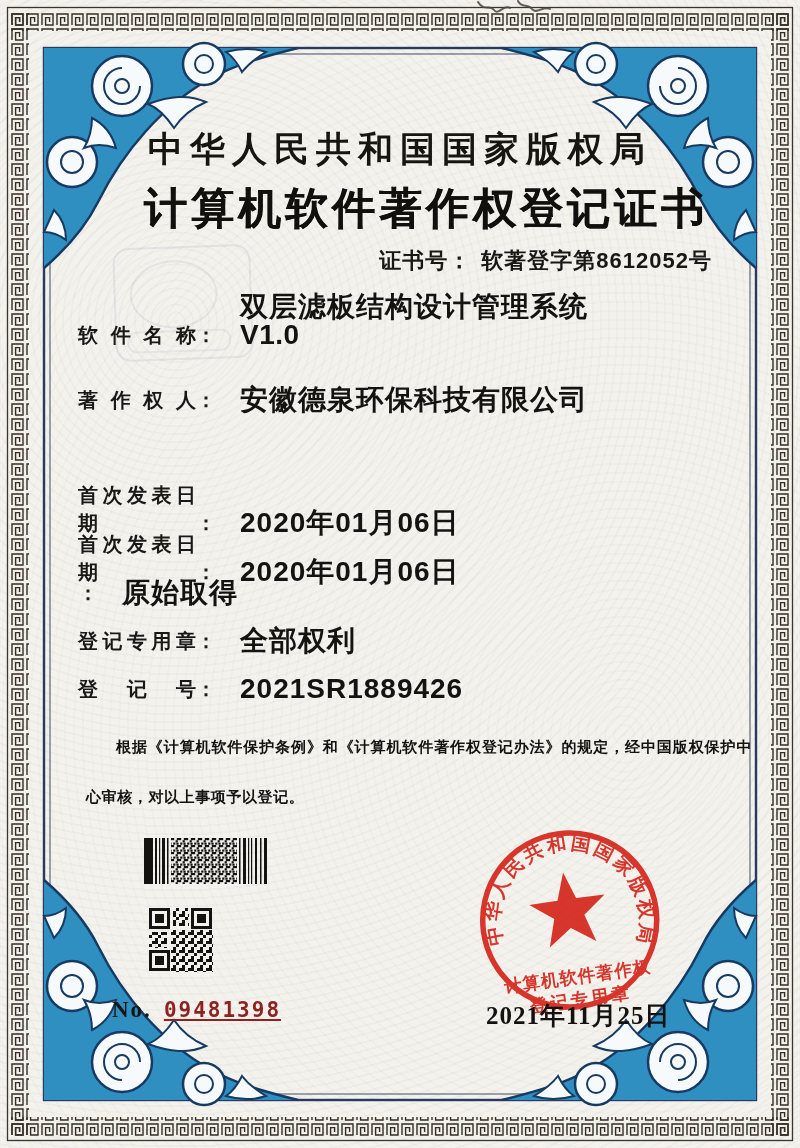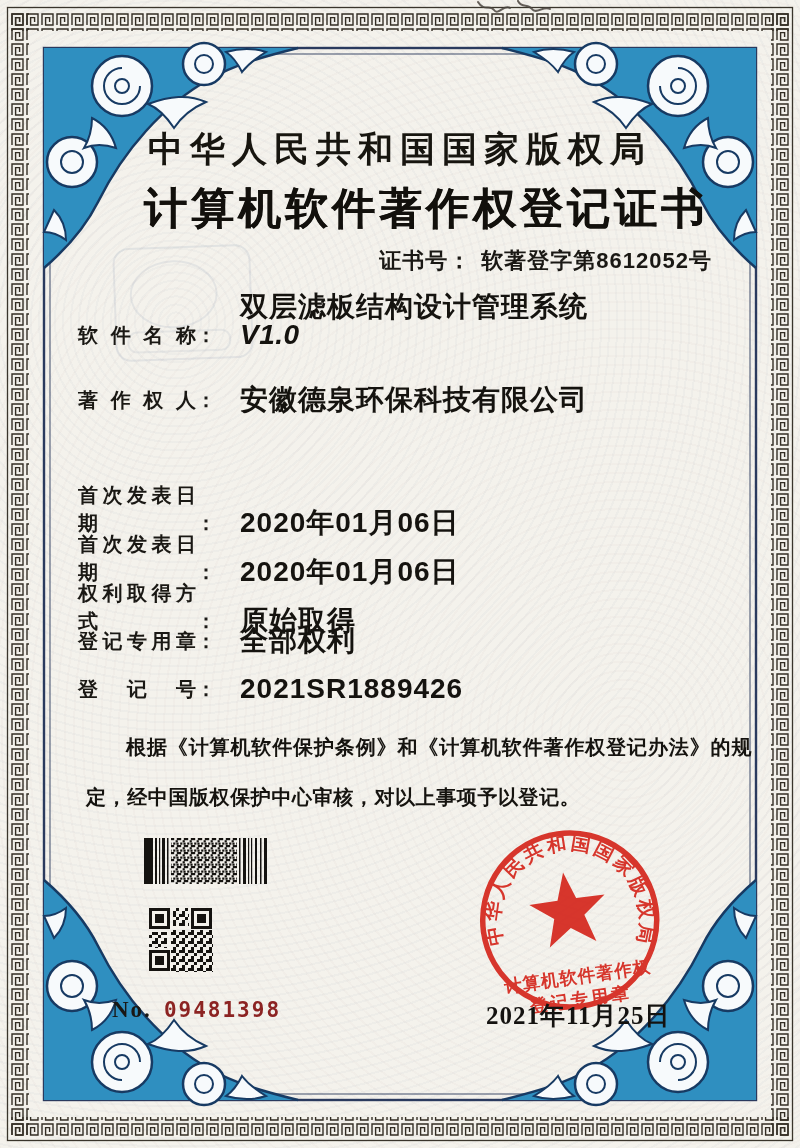--- a/index.html
+++ b/index.html
@@ -36,34 +36,34 @@
   }
   .certno .lbl{margin-right:10px;}
 
   .frow{position:absolute;left:78px;display:flex;align-items:flex-end;}
   .flabel{
     display:inline-block;width:118px;font-size:20px;font-weight:bold;
     text-align:justify;text-align-last:justify;color:#1a1814;line-height:28px;
   }
   .fcolon{font-size:20px;font-weight:bold;line-height:28px;}
   .fvalue{margin-left:24px;font-size:28px;font-weight:bold;line-height:28px;color:#15130f;letter-spacing:1px;}
-  .fvalue .line2{display:block;letter-spacing:0.5px;font-style:italic;}
+  .fvalue .line2{display:block;letter-spacing:0.5px;}
 
   .statement{
     position:absolute;left:86px;top:722px;width:666px;margin:0;
-    font-size:20px;font-weight:bold;line-height:50px;text-indent:2em;
+    font-size:15px;font-weight:bold;line-height:50px;text-indent:2em;
     letter-spacing:0.6px;color:#15130f;text-align:justify;
   }
 
   .barcode{position:absolute;left:144px;top:838px;}
   .qrcode{position:absolute;left:149px;top:908px;}
 
   .serial{position:absolute;left:112px;top:996px;font-size:23px;}
   .serial .no{font-family:"Liberation Serif","DejaVu Serif",serif;font-weight:bold;color:#191714;letter-spacing:2px;margin-right:12px;}
-  .serial .num{font-family:"DejaVu Sans Mono","Liberation Mono",monospace;font-weight:bold;font-size:21px;color:#8c2322;letter-spacing:2px;}
+  .serial .num{font-family:"DejaVu Sans Mono","Liberation Mono",monospace;font-weight:bold;font-size:21px;color:#8c2322;letter-spacing:2px;text-decoration:underline;}
 
   .seal{position:absolute;left:468px;top:820px;opacity:0.93;transform:rotate(-8deg);}
   .issue-date{
     position:absolute;left:486px;top:999px;
     font-family:"Liberation Serif","DejaVu Serif",serif;
     font-size:25px;font-weight:bold;letter-spacing:1px;color:#141210;
   }
 
   .emboss{
     position:absolute;left:114px;top:246px;width:134px;height:110px;
@@ -158,21 +158,20 @@
       <div class="fvalue">2020年01月06日</div>
     </div>
 
     <div class="frow" style="top:530px">
       <span class="flabel">首次发表日期</span>
         <span class="fcolon">：</span>
       <div class="fvalue">2020年01月06日</div>
     </div>
 
     <div class="frow" style="top:579px">
-      <span class="flabel">权利取得方式</span>
         <span class="fcolon">：</span>
       <div class="fvalue">原始取得</div>
     </div>
 
     <div class="frow" style="top:627px">
       <span class="flabel">登记专用章</span>
         <span class="fcolon">：</span>
       <div class="fvalue">全部权利</div>
     </div>
 

